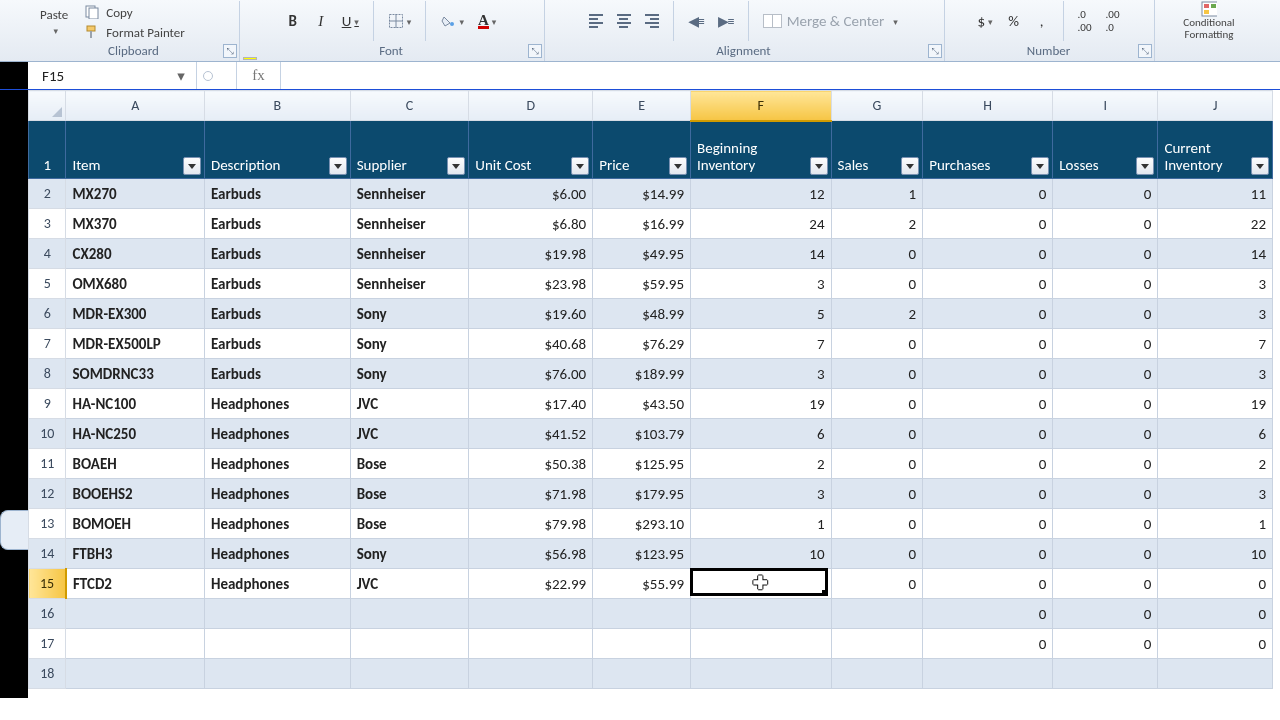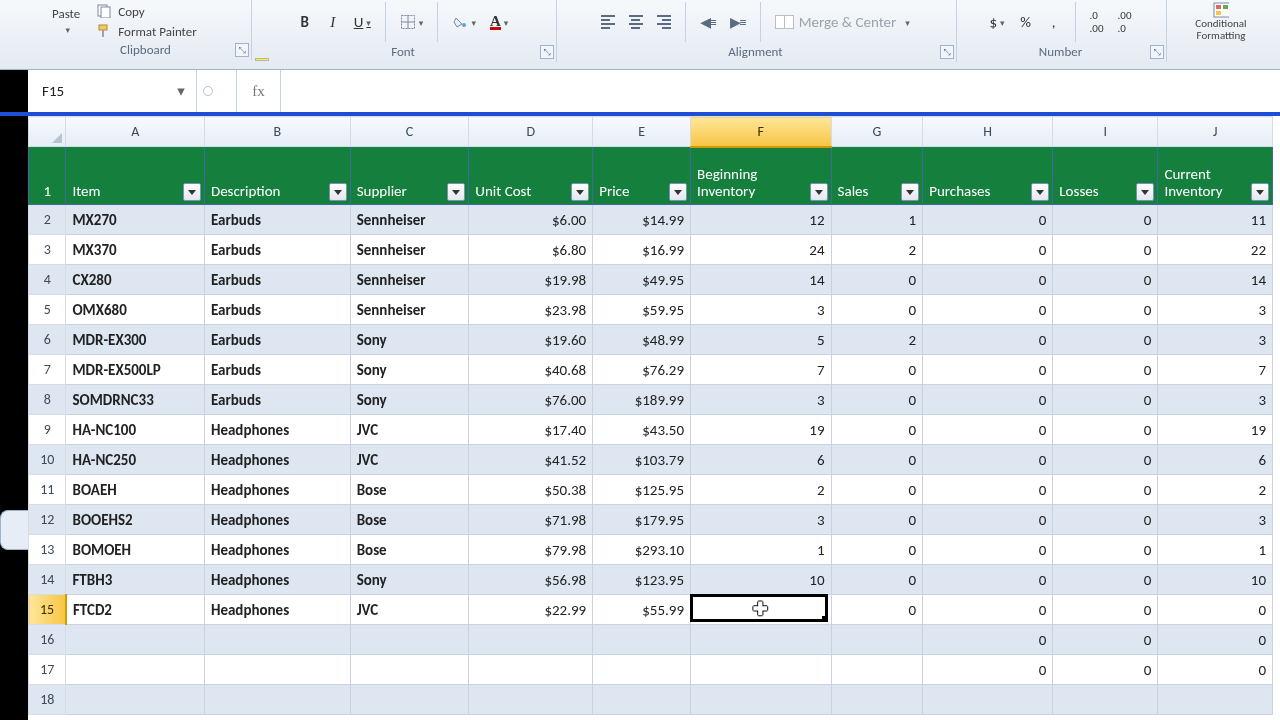--- a/index.html
+++ b/index.html
@@ -11,24 +11,24 @@
     user-select: none;
     overflow: hidden;
     width: 1280px;
     height: 720px;
   }
 
   
   .ribbon {
     background: linear-gradient(#f6f9fc, #e4eaf2);
     border-bottom: 1px solid #9db4cf;
-    height: 70px;
+    height: 62px;
     display: flex;
-    align-items: flex-start;
-    padding-left: 42px;
+    align-items: flex-end;
+    padding-left: 30px;
   }
   .ribbon-group {
     border-right: 1px solid #c5d2e3;
     display: flex;
     flex-direction: column;
     justify-content: space-between;
     padding: 0 8px 0 6px;
     position: relative;
   }
   .ribbon-group-body {
@@ -139,22 +139,22 @@
   }
   .merge-ico::before{left:0;top:0;width:8px;height:12px;}
   .merge-ico::after{left:9px;top:0;width:8px;height:12px;}
   .disabled { color:#9aa3ae; }
   .disabled .merge-ico::before,.disabled .merge-ico::after{border-color:#b7bec7;}
 
   
   .fbar {
     display: flex;
     align-items: stretch;
-    height: 46px;
-    border-bottom: 4px solid #1d4ed8;
+    height: 28px;
+    border-bottom: 1px solid #1d4ed8;
     background: #fff;
   }
   .black-strip { width: 28px; background:#000; }
   .namebox-wrap {
     display:flex; align-items:center;
     border-right: 1px solid #c5d2e3;
     padding: 0 6px 0 14px;
     gap: 60px;
   }
   .namebox {
@@ -235,21 +235,21 @@
     color:#3b4a5e;
   }
   .rowhead.selrow {
     background: linear-gradient(to right,#ffe699,#f6c544);
     color:#3a2f06;
     border-right:2px solid #d19b00;
   }
 
   
   tr.hd td {
-    background: #15803d;
+    background: #0c4a6e;
     color: #fff;
     font-size: 15px;
     vertical-align: bottom;
     padding: 1px 6px 4px 6px;
     height: 58px;
     border-color: #3f6a9e;
   }
   tr.hd td .hlabel {
     display:block;
     line-height: 1.15;

